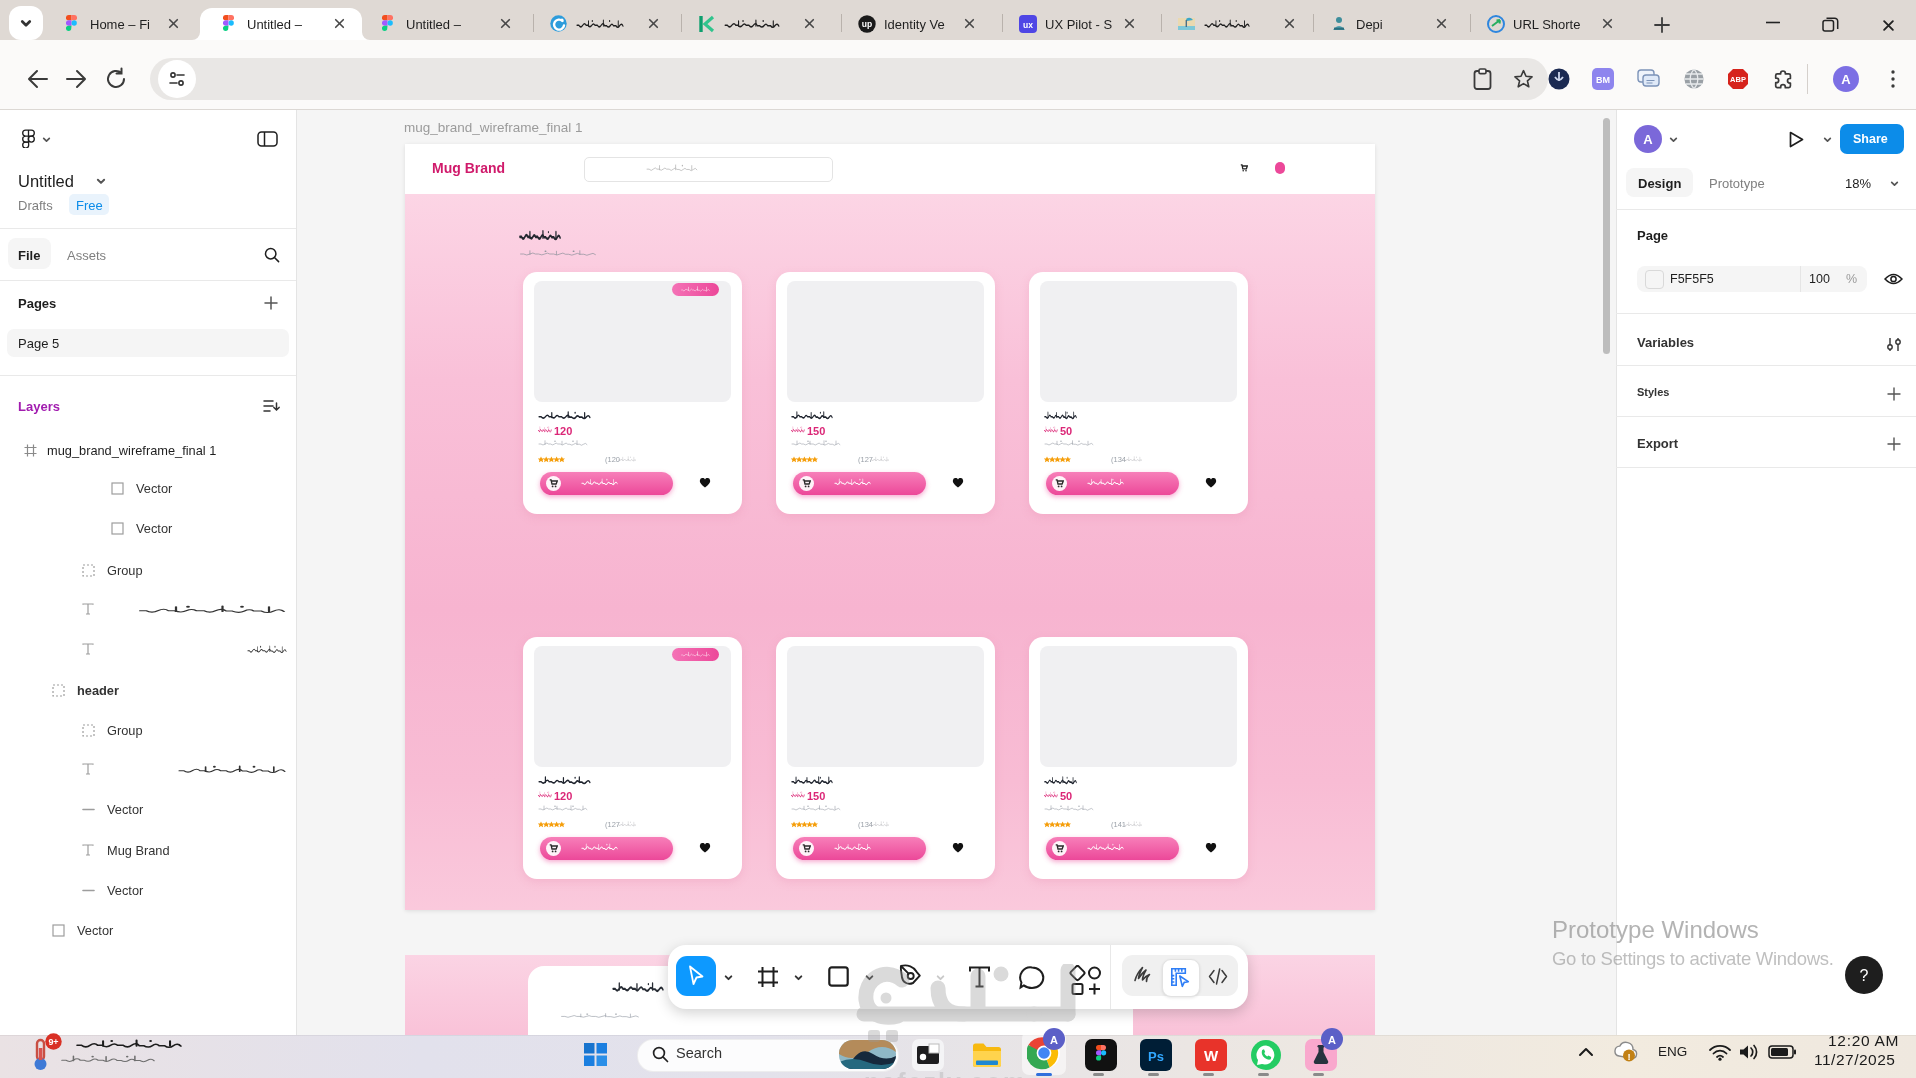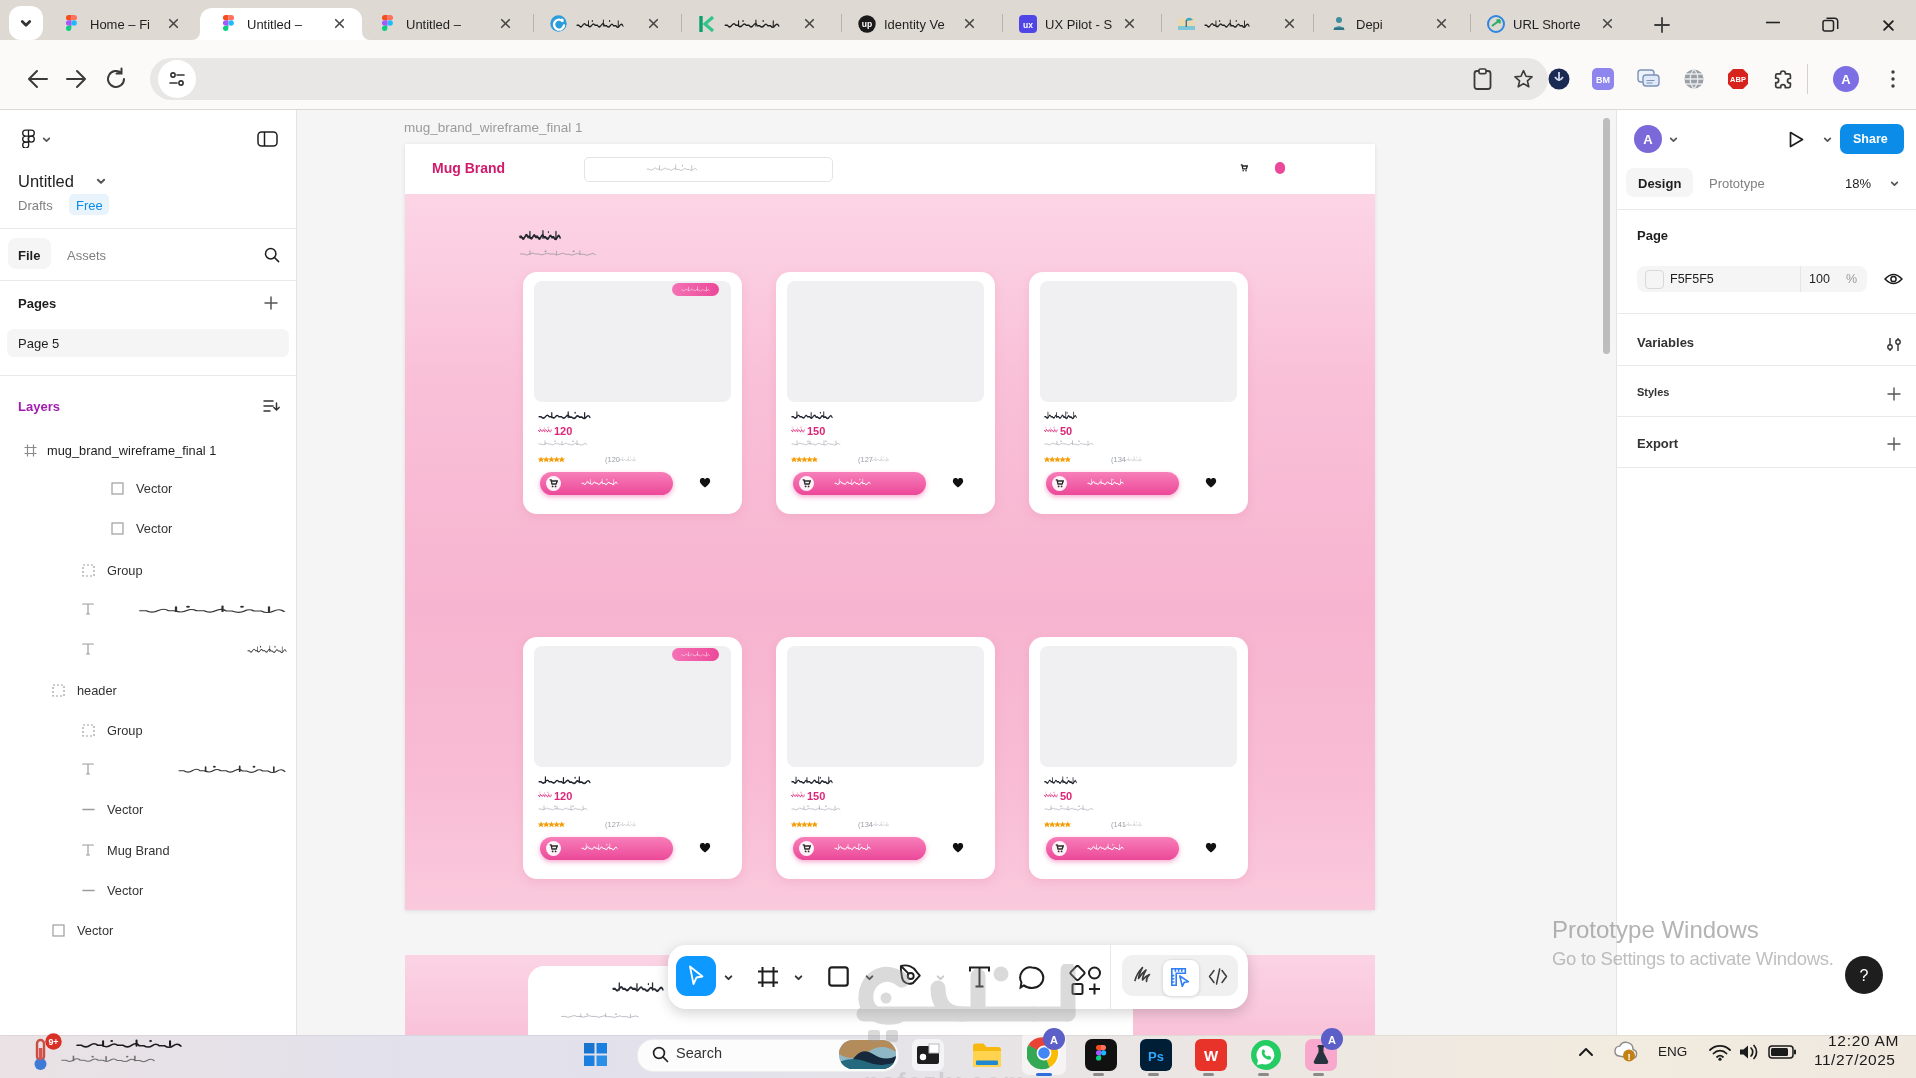--- a/index.html
+++ b/index.html
@@ -666,21 +666,21 @@
     </svg>
 <svg class="s" style="left:247px;top:645px" width="40" height="10" viewBox="0 0 100 14" preserveAspectRatio="none">
       <path d="M98 9 q-3 -4.5 -7 -0.5 t-8 0 h-5 q-3 -3.5 -6.5 0 t-8 0 h-4 q-3 -4.5 -7 -0.5 t-8 0 h-5 q-3 -3.5 -6.5 0 t-8 0 h-4 q-3 -4 -7 0 t-8 0 h-4" fill="none" stroke="#333" stroke-width="1.5" stroke-linecap="round"></path>
       <path d="M88 2.5 V9 M57 1.5 V9 M26 2.5 V9 " fill="none" stroke="#333" stroke-width="1.5" stroke-linecap="round"></path>
       <circle cx="70" cy="2.5" r="1.3" fill="#333"></circle>
       <circle cx="34" cy="2.5" r="1.3" fill="#333"></circle>
     </svg>
 <svg class="s" style="left:52px;top:684px" width="13" height="13" viewBox="0 0 13 13">
       <rect x="1" y="1" width="11" height="11" fill="none" stroke="#9d9d9d" stroke-width="1.2" stroke-dasharray="2 2"></rect>
     </svg>
-<div class="s" style="left:77px;top:685px;font-size:12.8px;color:#333;font-weight:400;white-space:nowrap;line-height:1;">header</div>
+<div class="s" style="left:77px;top:685px;font-size:12.8px;color:#333;font-weight:700;white-space:nowrap;line-height:1;">header</div>
 <svg class="s" style="left:82px;top:724px" width="13" height="13" viewBox="0 0 13 13">
       <rect x="1" y="1" width="11" height="11" fill="none" stroke="#9d9d9d" stroke-width="1.2" stroke-dasharray="2 2"></rect>
     </svg>
 <div class="s" style="left:107px;top:725px;font-size:12.8px;color:#333;font-weight:400;white-space:nowrap;line-height:1;">Group</div>
 <svg class="s" style="left:82px;top:763px" width="12" height="12" viewBox="0 0 12 12">
       <path d="M1 1.8 V1 h10 v.8 M6 1 v10 M4 11 h4" stroke="#9d9d9d" stroke-width="1.2" fill="none"></path>
     </svg>
 <svg class="s" style="left:177px;top:765px" width="110" height="10" viewBox="0 0 100 14" preserveAspectRatio="none">
       <path d="M98 9 q-3 -4.5 -7 -0.5 t-8 0 h-5 q-3 -3.5 -6.5 0 t-8 0 h-4 q-3 -4.5 -7 -0.5 t-8 0 h-5 q-3 -3.5 -6.5 0 t-8 0 h-4 q-3 -4 -7 0 t-8 0 h-4" fill="none" stroke="#333" stroke-width="1.5" stroke-linecap="round"></path>
       <path d="M88 2.5 V9 M57 1.5 V9 M26 2.5 V9 " fill="none" stroke="#333" stroke-width="1.5" stroke-linecap="round"></path>

